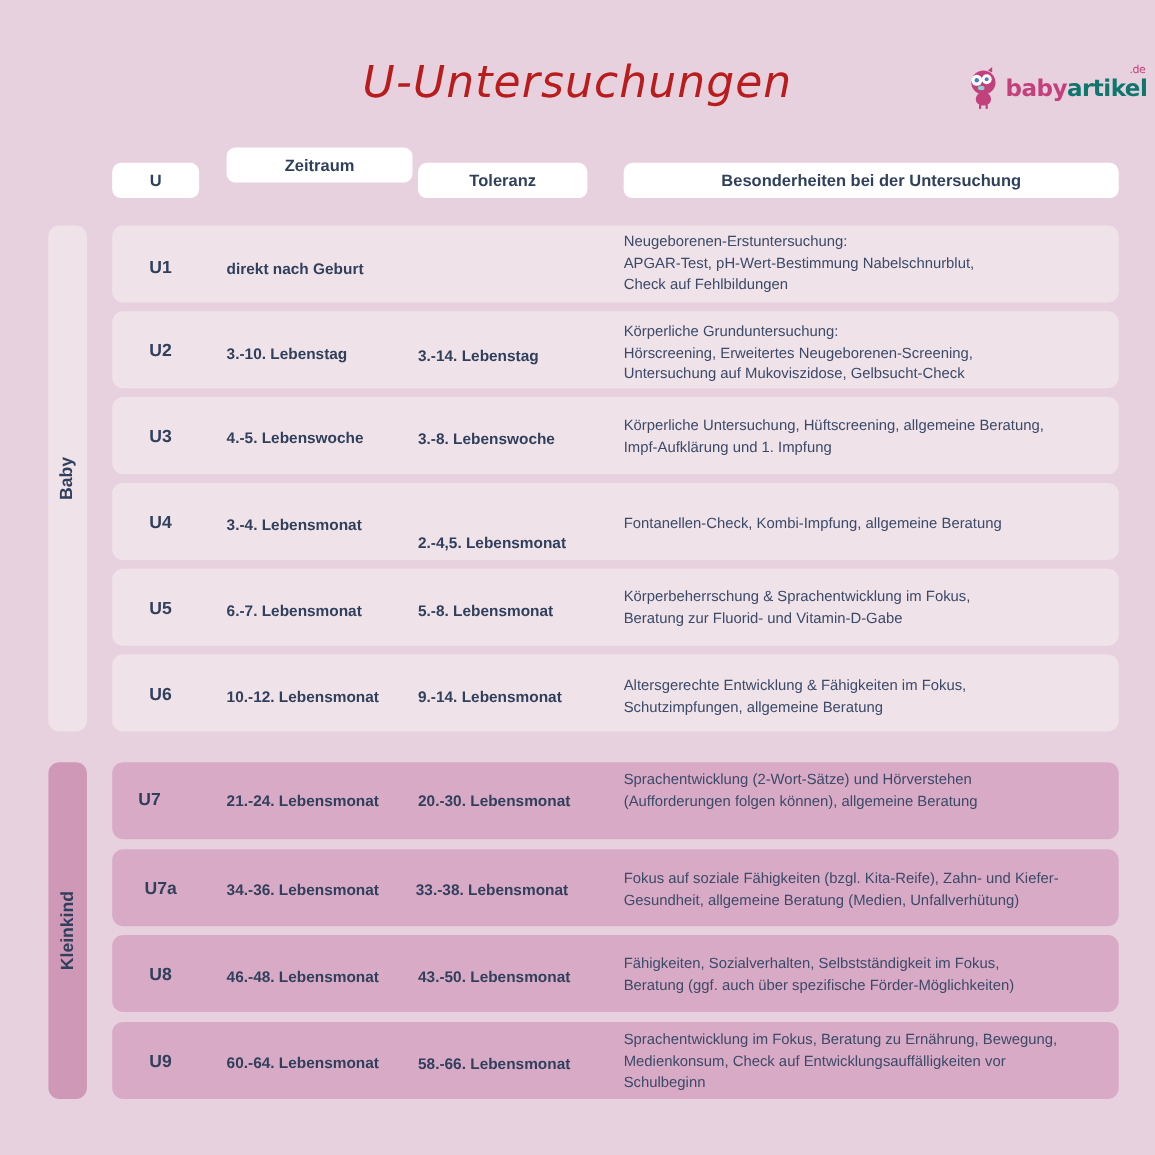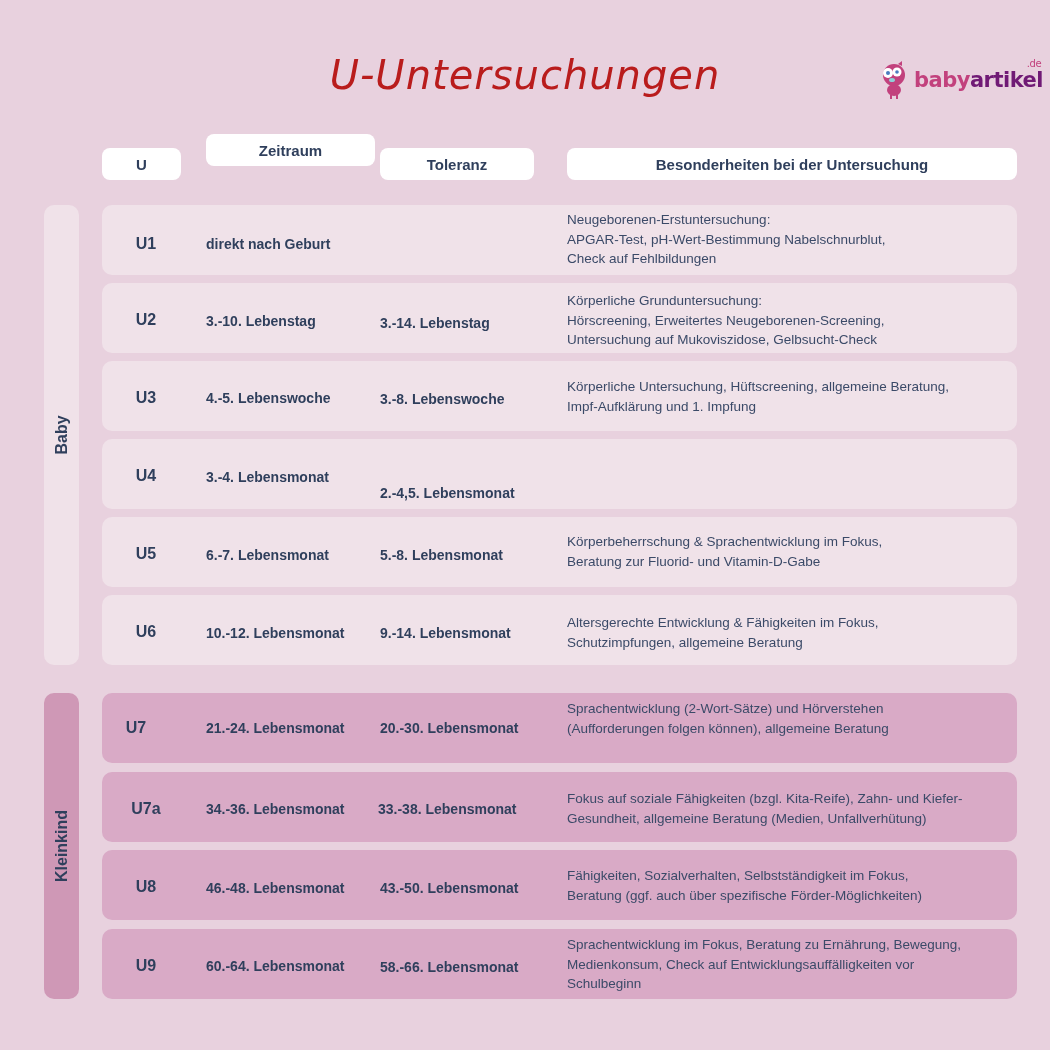--- a/index.html
+++ b/index.html
@@ -22,21 +22,21 @@
     position: absolute; left: 876px; top: 60px; height: 40px;
     display: flex; align-items: center;
   }
   .logo svg { width: 36px; height: 40px; }
   .logo-text {
     font-family: "DejaVu Sans", sans-serif;
     font-size: 21px; font-weight: bold; letter-spacing: -0.5px;
     position: relative; margin-left: 2px;
   }
   .logo-text .baby { color: #c2417d; }
-  .logo-text .artikel { color: #701a75; }
+  .logo-text .artikel { color: #0f766e; }
   .logo-text .de {
     position: absolute; right: 2px; top: -10px;
     font-size: 10px; color: #c2417d; font-weight: normal;
   }
   .hdr {
     position: absolute; top: 148px; height: 32px;
     background: #fff; border-radius: 8px;
     display: flex; align-items: center; justify-content: center;
     font-weight: bold; font-size: 15px; color: #2f3f5c;
   }
@@ -129,20 +129,23 @@
   <div class="cell c-b" style="top:16px;">
     <div>Körperliche Untersuchung, Hüftscreening, allgemeine Beratung,</div>
     <div>Impf-Aufklärung und 1. Impfung</div>
   </div>
 </div>
 
 <div class="row baby" style="top:439px;">
   <div class="cell c-u" style="top:28px;">U4</div>
   <div class="cell c-z" style="top:30px;">3.-4. Lebensmonat</div>
   <div class="cell c-t" style="top:46px;">2.-4,5. Lebensmonat</div>
+  <div class="cell c-b" style="top:27px;">
+    <div>Fontanellen-Check, Kombi-Impfung, allgemeine Beratung</div>
+  </div>
 </div>
 
 <div class="row baby" style="top:517px;">
   <div class="cell c-u" style="top:28px;">U5</div>
   <div class="cell c-z" style="top:30px;">6.-7. Lebensmonat</div>
   <div class="cell c-t" style="top:30px;">5.-8. Lebensmonat</div>
   <div class="cell c-b" style="top:15px;">
     <div>Körperbeherrschung &amp; Sprachentwicklung im Fokus,</div>
     <div>Beratung zur Fluorid- und Vitamin-D-Gabe</div>
   </div>

